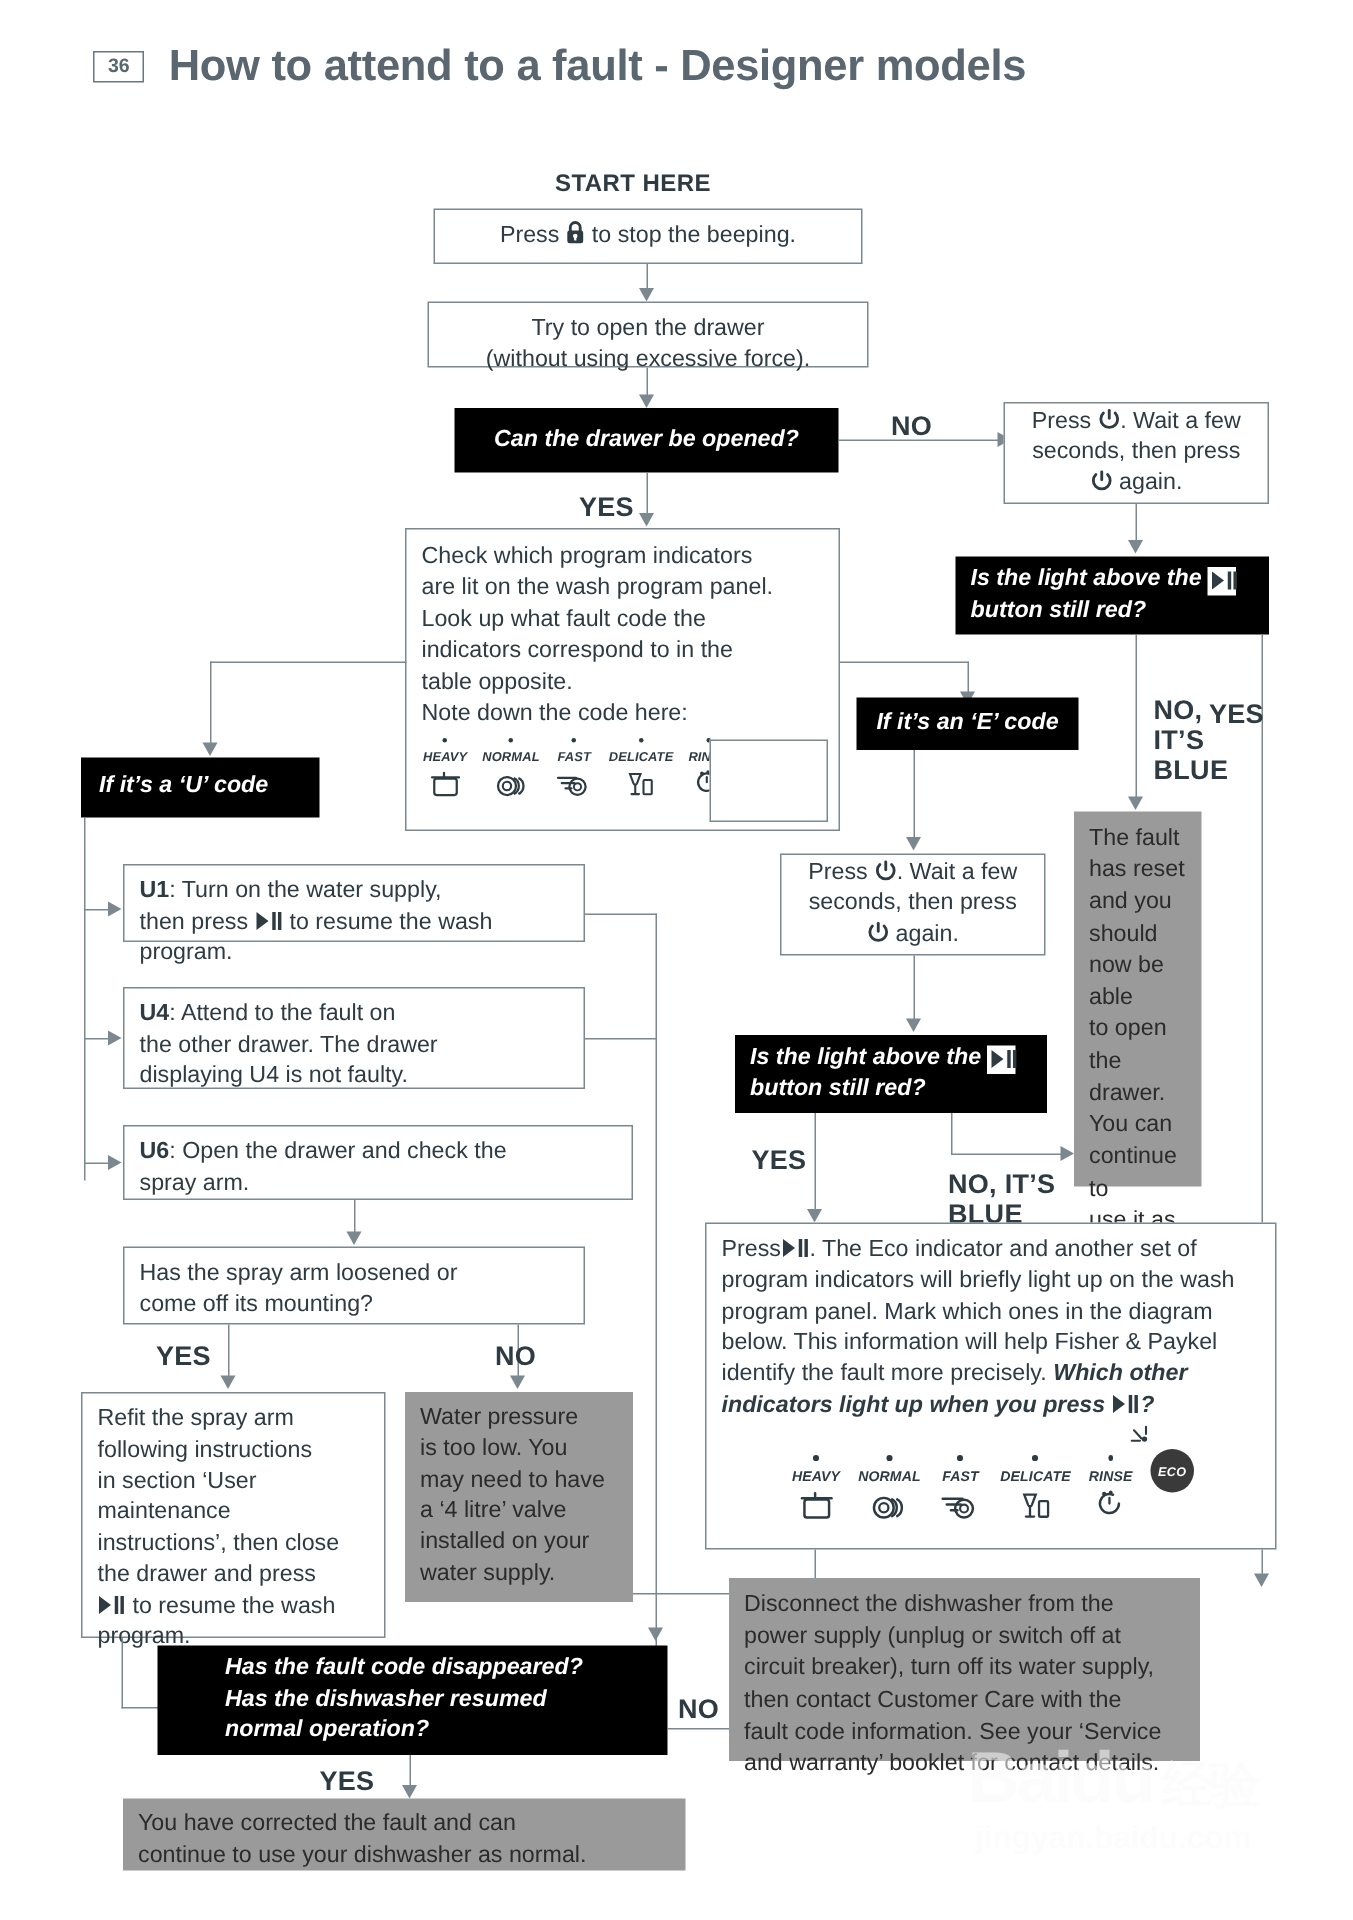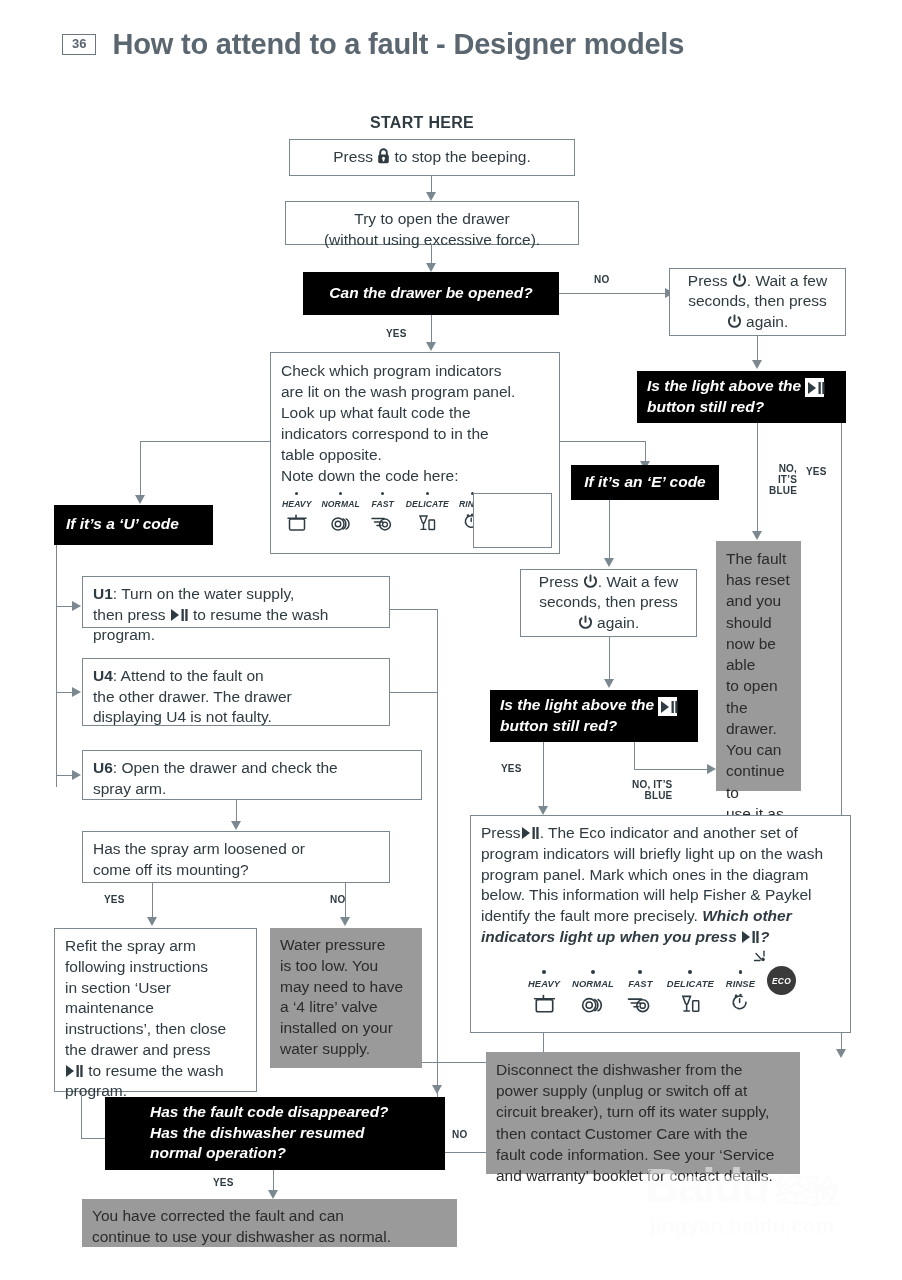--- a/index.html
+++ b/index.html
@@ -33,22 +33,22 @@
   .box.white  { background: #fff; border: 1.2px solid #7b8890; }
   .box.dark   { background: #000000; color: #ffffff; font-style: italic; font-weight: 700; border: none; }
   .box.gray   { background: #9a9a9a; color: #2b2b2b; border: none; }
   .box.center { text-align: center; }
 
   .start-label {
     position: absolute; font-size: 16px; font-weight: 700; color: #2f3b42;
     letter-spacing: 0.3px;
   }
   .yn {
-    position: absolute; font-size: 10px; font-weight: 700; color: #2f3b42;
-    line-height: 1.12; letter-spacing: 0.2px; text-align: right;
+    position: absolute; font-size: 18px; font-weight: 700; color: #2f3b42;
+    line-height: 1.12; letter-spacing: 0.2px;
   }
 
   
   .ln { position: absolute; background: #7b8890; }
   .lnv { width: 1.4px; }
   .lnh { height: 1.4px; }
   .arw { position: absolute; width: 0; height: 0; }
   .arw.down  { border-left: 5.5px solid transparent; border-right: 5.5px solid transparent; border-top: 9px solid #7b8890; }
   .arw.right { border-top: 5.5px solid transparent; border-bottom: 5.5px solid transparent; border-left: 9px solid #7b8890; }
 

